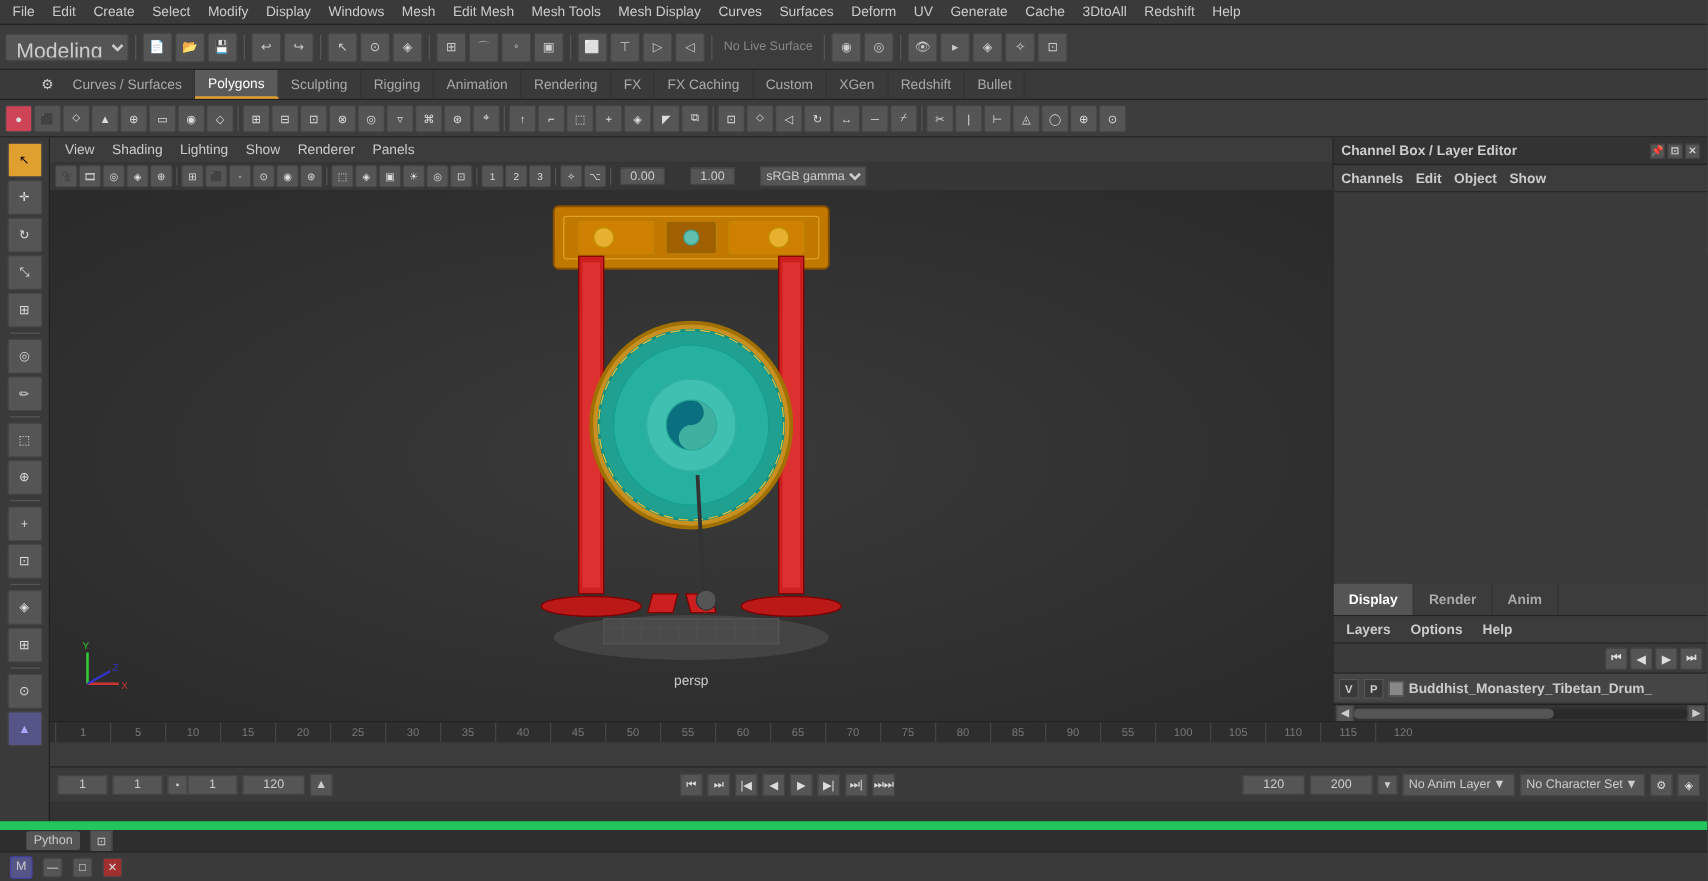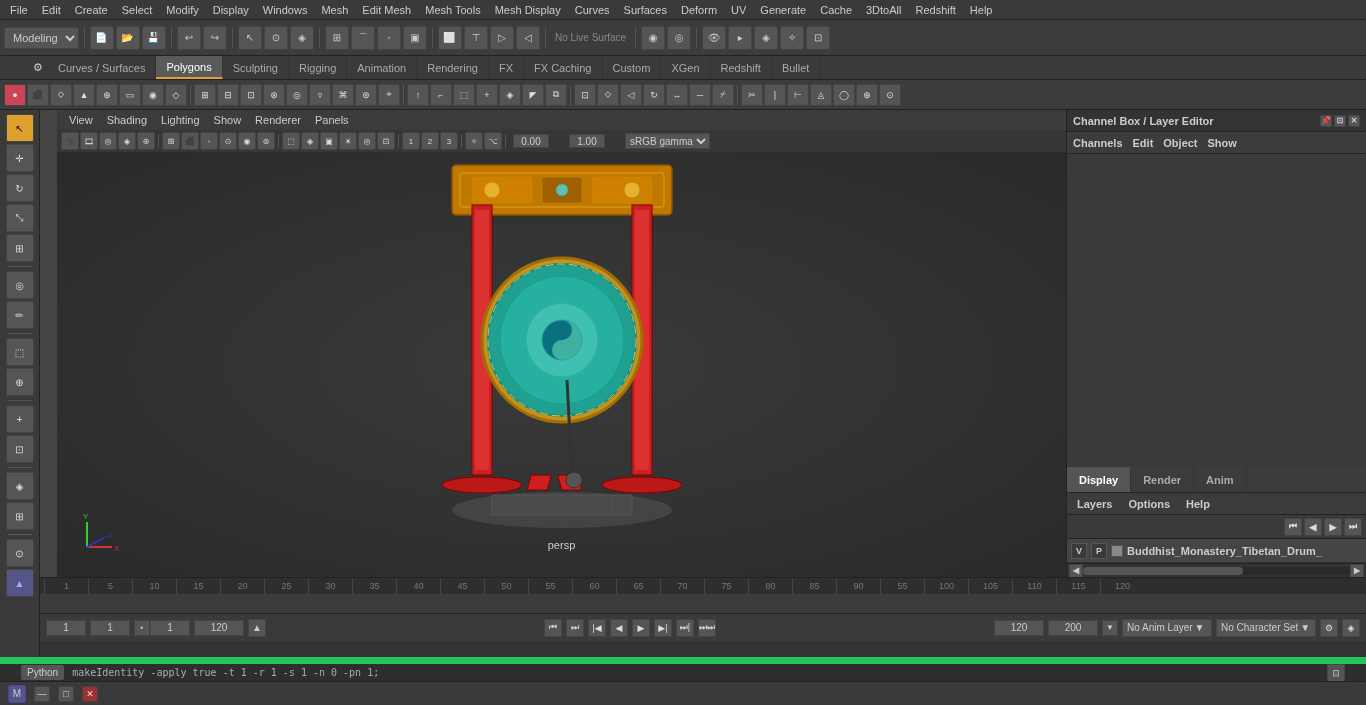--- a/index.html
+++ b/index.html
@@ -58,21 +58,21 @@
     .toolbar-separator {
       width: 1px;
       height: 20px;
       background: #555;
       margin: 0 3px;
     }
     .toolbar-select {
       background: #555;
       border: 1px solid #444;
       color: #ccc;
-      font-size: 11px;
+      font-size: 17px;
       padding: 2px 4px;
       height: 22px;
       border-radius: 2px;
     }
 
     
     #tab-bar {
       height: 24px;
       background: #3a3a3a;
       display: flex;
@@ -516,21 +516,20 @@
       display: flex;
       flex: 1;
       flex-direction: column;
       overflow: hidden;
     }
 
     #viewport-and-right {
       display: flex;
       flex: 1;
       overflow: hidden;
-      margin-left: 17px;
     }
 
     
     #bottom-section {
       height: 80px;
       display: flex;
       flex-direction: column;
       background: #333;
     }
 
@@ -985,21 +984,20 @@
 
           <div class="pb-btn">⚙</div>
           <div class="pb-btn">◈</div>
         </div>
       </div>
     </div>
   </div>
 
   <div id="python-bar">
     <div class="python-label">Python</div>
-    <div class="python-output">makeIdentity -apply true -t 1 -r 1 -s 1 -n 0 -pn 1;</div>
     <div class="python-end-btn">⊡</div>
   </div>
 
   <div id="window-bar">
     <div style="display:flex;align-items:center;gap:2px;">
       <div style="width:18px;height:18px;background:#558;border:1px solid #44a;border-radius:2px;display:flex;align-items:center;justify-content:center;font-size:10px;">M</div>
     </div>
     <div class="win-btn">—</div>
     <div class="win-btn">□</div>
     <div class="win-btn" style="background:#a03030;">✕</div>

